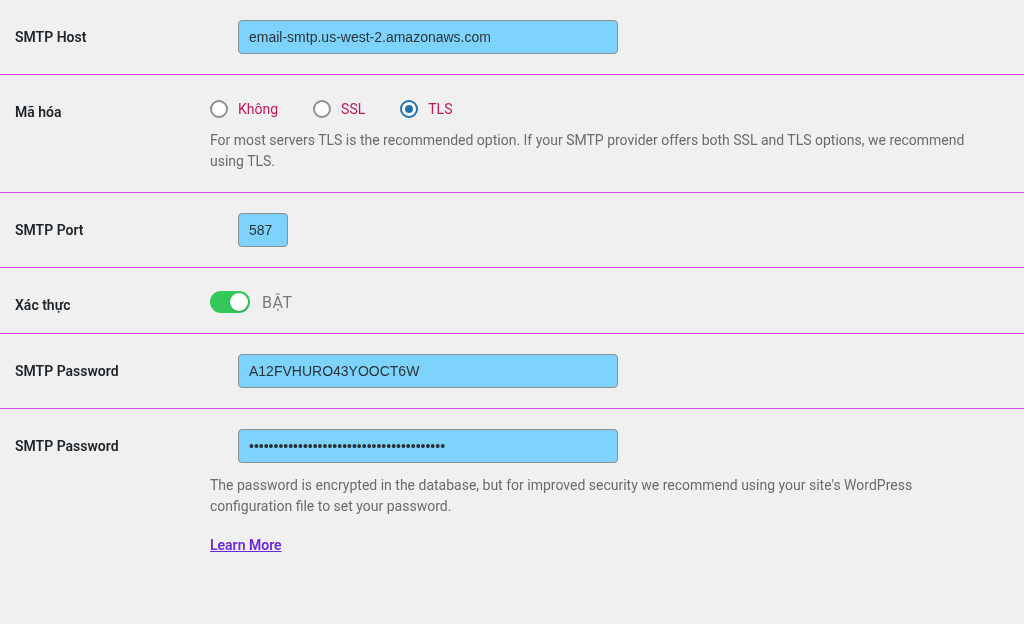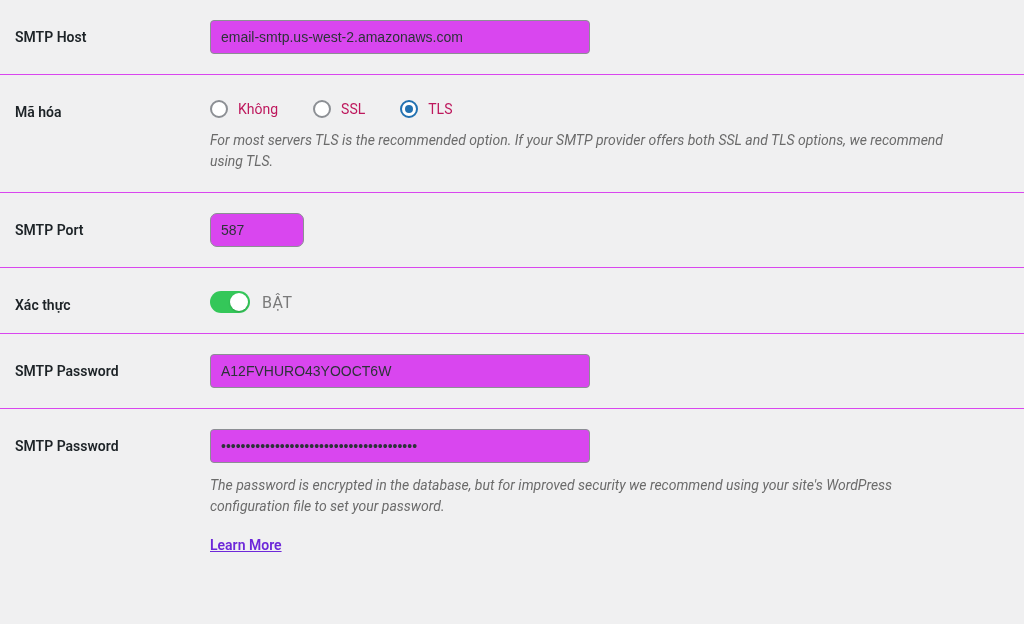--- a/index.html
+++ b/index.html
@@ -30,32 +30,32 @@
       width: 195px;
       flex-shrink: 0;
       font-weight: 600;
       color: #1d2327;
       padding-top: 9px;
     }
     .input-col {
       flex: 1;
     }
     input[type="text"], input[type="password"] {
-      background: #d946ef;
+      background: #7dd3fc;
       border: 1px solid #8c8f94;
       border-radius: 4px;
       padding: 6px 10px;
       font-size: 14px;
       color: #2c3338;
       width: 380px;
       height: 34px;
+      margin-left: 28px;
     }
     input[type="text"].narrow {
-      width: 94px;
-      border-radius: 7px;
+      width: 50px;
     }
     .radio-group {
       display: flex;
       gap: 35px;
       align-items: center;
       margin-bottom: 12px;
       padding-top: 5px;
     }
     .radio-item {
       display: inline-flex;
@@ -81,21 +81,20 @@
       width: 8px;
       height: 8px;
       background: #2271b1;
       border-radius: 50%;
     }
     .radio-label {
       color: #be185d;
       font-size: 14px;
     }
     .help-text {
-      font-style: italic;
       color: #6b6b6b;
       font-size: 14px;
       line-height: 1.5;
       max-width: 760px;
     }
     .toggle-wrap {
       display: flex;
       align-items: center;
       gap: 12px;
       padding-top: 3px;

